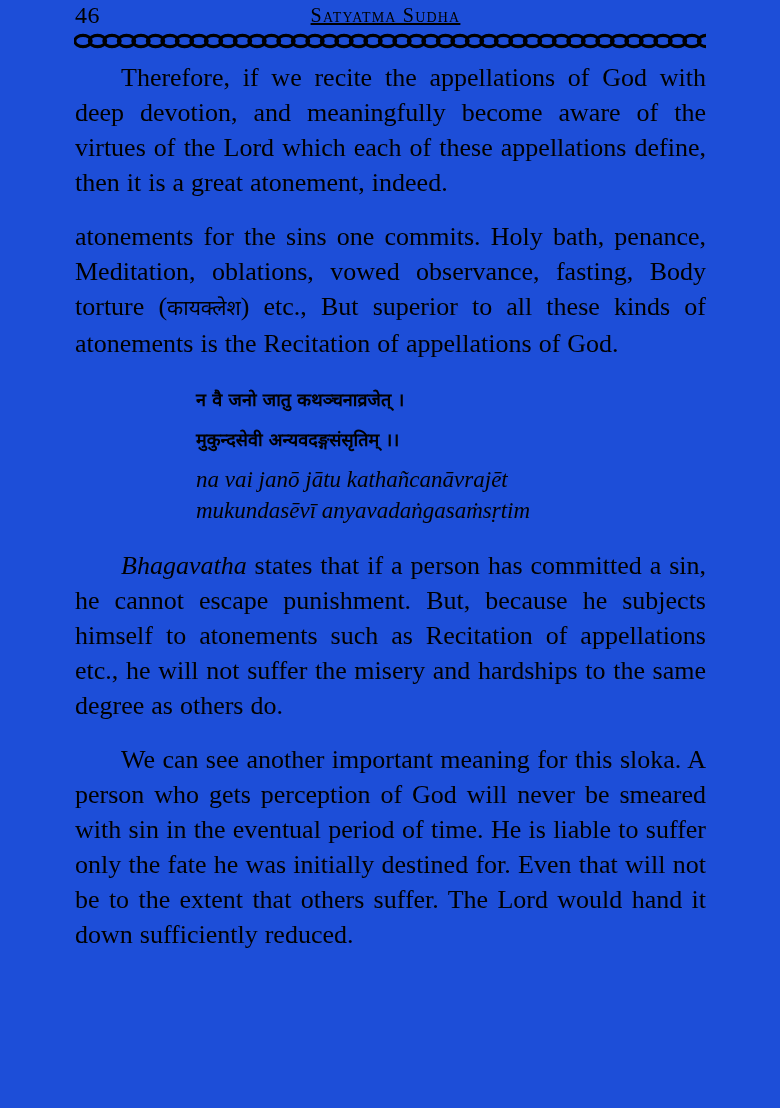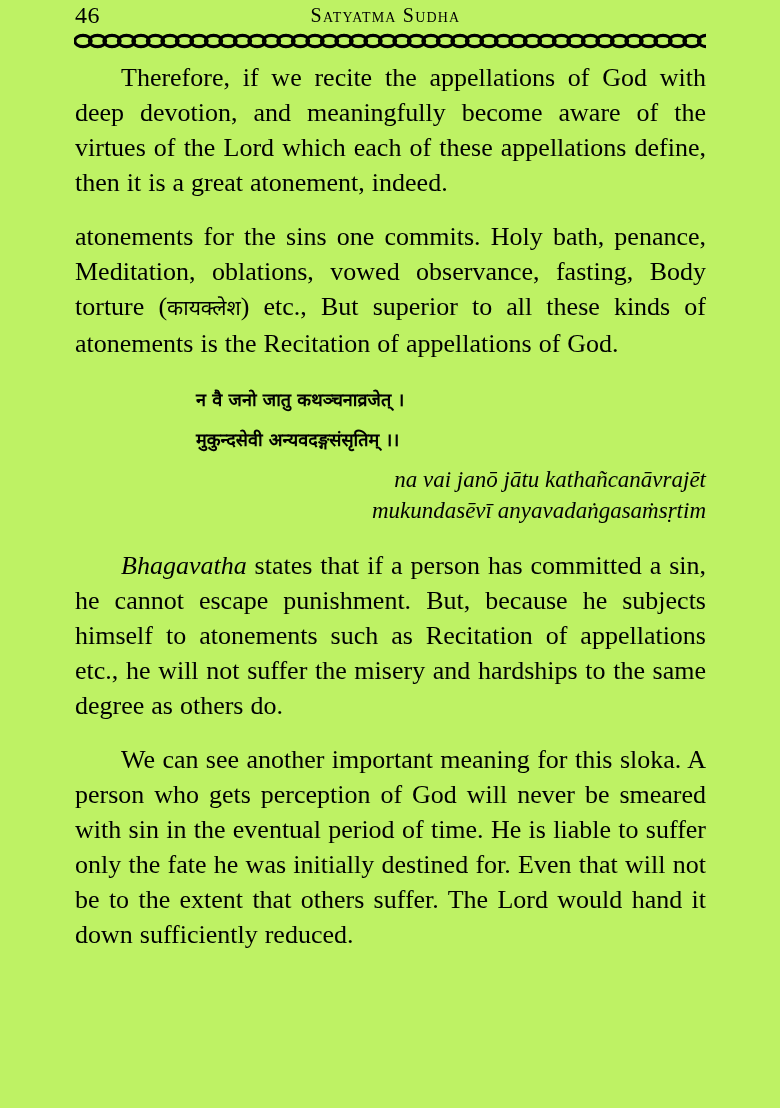--- a/index.html
+++ b/index.html
@@ -5,21 +5,21 @@
   html, body {
     margin: 0;
     padding: 0;
     background: #ffffff;
   }
 
   .page {
     position: relative;
     width: 780px;
     height: 1108px;
-    background: #bef264;
+    background: #1d4ed8;
     overflow: hidden;
     font-family: "Liberation Serif", "DejaVu Serif", serif;
     color: #000000;
   }
 
   
   .header {
     position: absolute;
     left: 75px;
     top: 0px;
@@ -37,20 +37,21 @@
   }
 
   .running-title {
     flex: 1 1 auto;
     text-align: center;
     font-size: 20px;
     font-variant: small-caps;
     letter-spacing: 1.2px;
     white-space: nowrap;
     padding-right: 34px;
+    text-decoration: underline;
   }
 
   
   .chain-rule {
     position: absolute;
     left: 74px;
     top: 33px;
     width: 632px;
     height: 16px;
     overflow: hidden;
@@ -103,21 +104,20 @@
     white-space: nowrap;
     font-weight: 600;
   }
 
   .verse-line-translit {
     font-family: "Liberation Serif", "DejaVu Serif", serif;
     font-style: italic;
     font-size: 23px;
     line-height: 31px;
     white-space: nowrap;
-    text-align: right;
   }
 
   .verse-line-translit:first-of-type { margin-top: 4px; }
 </style>
 </head>
 <body>
 
 <div class="page">
 
   <div class="header">

